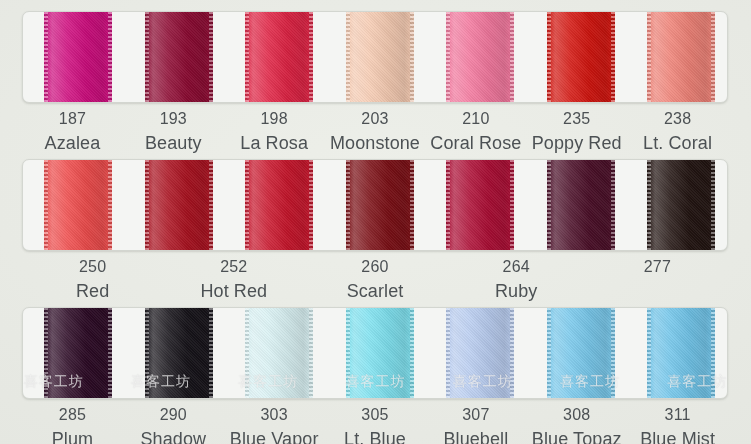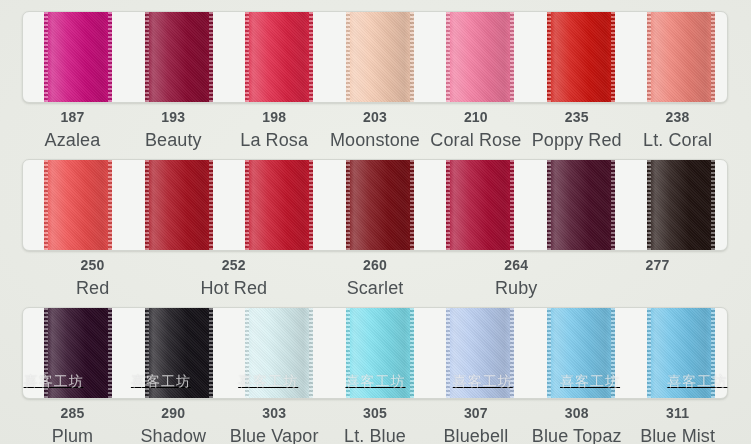--- a/index.html
+++ b/index.html
@@ -101,38 +101,36 @@
     width: 706px;
     display: flex;
   }
   .label {
     flex: 1 1 0;
     text-align: center;
     color: #4c5154;
     line-height: 1.42;
   }
   .label .code {
-    font-size: 14px;
+    font-size: 16px;
     letter-spacing: 0.2px;
-    font-weight: bold;
   }
   .label .nm {
     font-size: 18px;
     letter-spacing: 0.1px;
   }
   .watermarks {
     position: absolute;
     left: 0;
     top: 373px;
     width: 751px;
     height: 20px;
     display: flex;
     pointer-events: none;
     z-index: 5;
-    text-decoration: underline;
   }
   .wm {
     flex: 1 1 0;
     text-align: center;
     font-size: 14px;
     color: rgba(255,255,255,0.68);
     font-family: "DejaVu Sans", sans-serif;
     text-shadow: 0 0 1px rgba(120,120,120,0.35);
     letter-spacing: 1px;
     white-space: nowrap;

